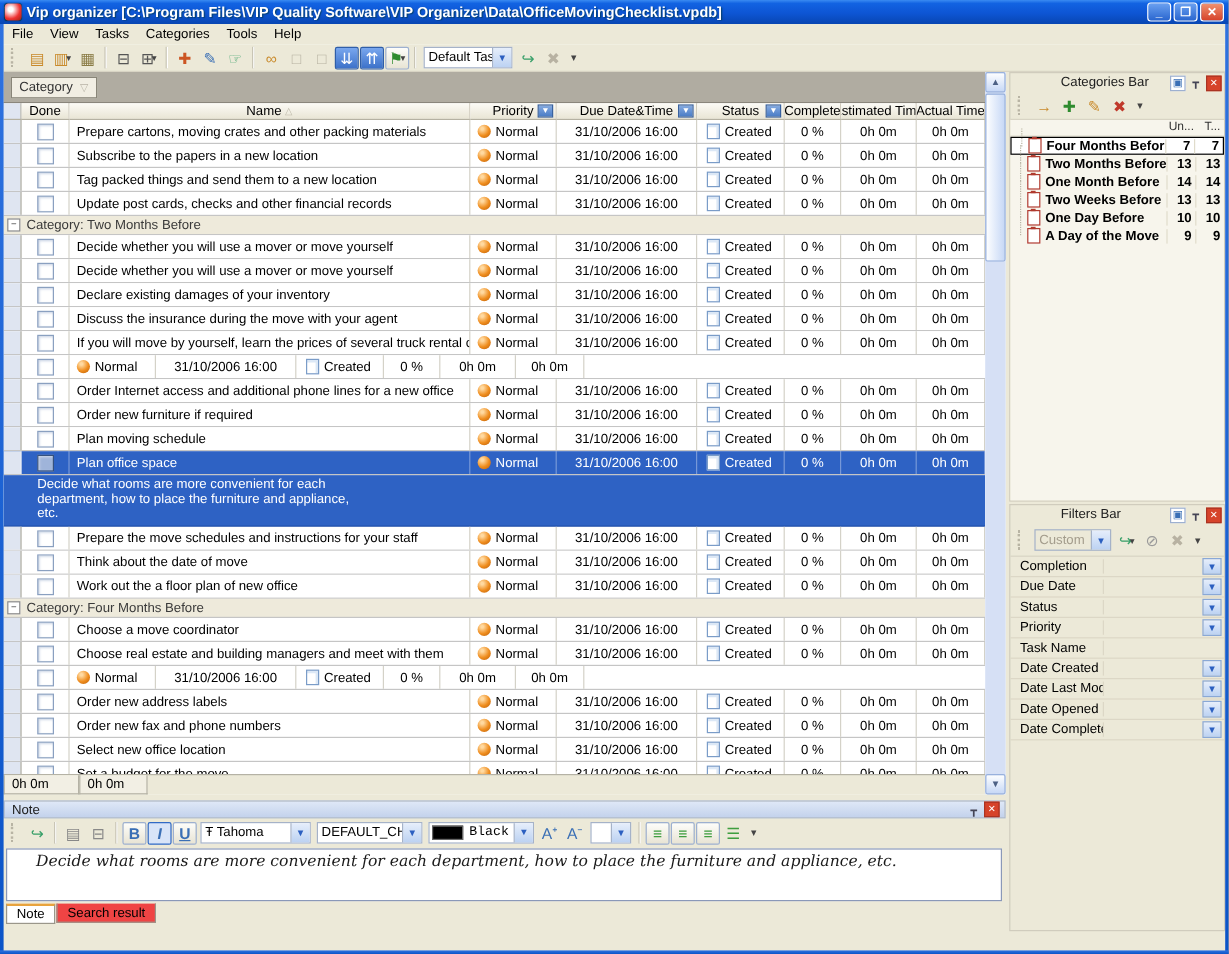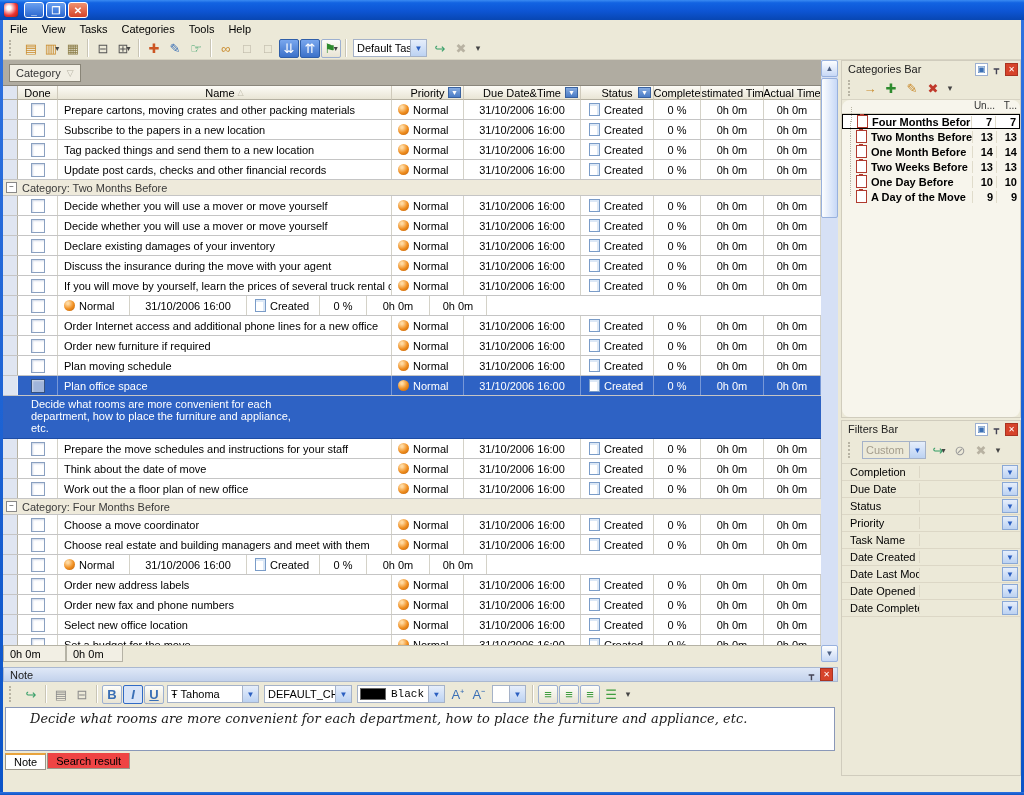--- a/index.html
+++ b/index.html
@@ -92,29 +92,29 @@
   .vscroll{position:absolute;right:0;top:0;bottom:0;width:17px;background:#d6e0f5;}
   .sbtn{position:absolute;left:0;width:17px;height:17px;background:linear-gradient(180deg,#fdfeff,#c7d8f6);
     border:1px solid #98b1dd;border-radius:2px;color:#4d6185;font-size:8px;display:flex;
     align-items:center;justify-content:center;box-sizing:border-box;}
   .sthumb{position:absolute;left:0;width:17px;background:linear-gradient(90deg,#fdfeff,#c7d8f6);
     border:1px solid #98b1dd;border-radius:2px;box-sizing:border-box;}
   
   .panel{position:absolute;background:#ece9d8;border:1px solid #d0ccbd;box-sizing:border-box;z-index:30;}
   #categories-panel{left:841px;top:60px;width:180px;height:358px;}
   #filters-panel{left:841px;top:420px;width:180px;height:356px;}
-  .panel-title{height:16px;display:flex;align-items:center;padding:0 2px 0 6px;color:#202020;}
+  .panel-title{height:16px;display:flex;align-items:center;padding:0 2px 0 6px;color:#202020;margin-left:36px;}
   .panel-title .lbl{flex:1;}
   .pbtn{width:13px;height:13px;margin-left:2px;display:flex;align-items:center;justify-content:center;
     font-size:9px;flex:none;box-sizing:border-box;}
   .pbtn.max{color:#3a6fb5;border:1px solid #9db0d0;background:#fff;}
   .pbtn.pin{color:#445;}
   .pbtn.close{background:#d6432a;color:#fff;border:1px solid #a32;font-size:8px;}
   .panel-toolbar{height:22px;display:flex;align-items:center;padding-left:6px;border-bottom:1px solid #d8d4c4;}
-  #cat-list{background:#f7f5ec;height:calc(100% - 39px);border-radius:8px;}
+  #cat-list{background:#f7f5ec;height:calc(100% - 39px);}
   #cat-cols{display:flex;height:13px;border-bottom:1px solid #d8d4c4;}
   #cat-cols div{font-size:10px;color:#333;overflow:hidden;white-space:nowrap;}
   .cat-item{display:flex;align-items:center;height:15px;font-weight:bold;box-sizing:border-box;padding-left:14px;position:relative;}
   .cat-item:before{content:"";position:absolute;left:8px;top:-8px;height:15px;width:1px;border-left:1px dotted #b8b4a4;}
   .cat-item.sel{border:1px solid #000;background:#fff;}
   .clip-icon{width:9px;height:11px;border:1px solid #b03a2e;background:#fff;position:relative;margin-right:4px;flex:none;}
   .clip-icon:before{content:"";position:absolute;left:2px;top:-2px;width:4px;height:2px;background:#b03a2e;}
   .cat-item .nm{flex:1;overflow:hidden;white-space:nowrap;}
   .cat-item .cnt{width:20px;text-align:right;padding-right:3px;border-left:1px solid #e0dccb;}
   .filter-row{display:flex;align-items:center;height:17px;border-bottom:1px solid #dcd7c6;box-sizing:border-box;}
@@ -142,20 +142,21 @@
 </head>
 <body>
 
 <div class="window">
   <div id="frame-l" class="frame"></div>
   <div id="frame-r" class="frame"></div>
   <div id="frame-b" class="frame"></div>
 
   <div id="titlebar">
     <div id="app-icon"></div>
+    <div id="title-text">Vip organizer [C:\Program Files\VIP Quality Software\VIP Organizer\Data\OfficeMovingChecklist.vpdb]</div>
     <div class="win-btn">_</div>
     <div class="win-btn">❐</div>
     <div class="win-btn close">✕</div>
   </div>
 
   <div id="menubar">
       <div class="menu-item">File</div>
       <div class="menu-item">View</div>
       <div class="menu-item">Tasks</div>
       <div class="menu-item">Categories</div>

